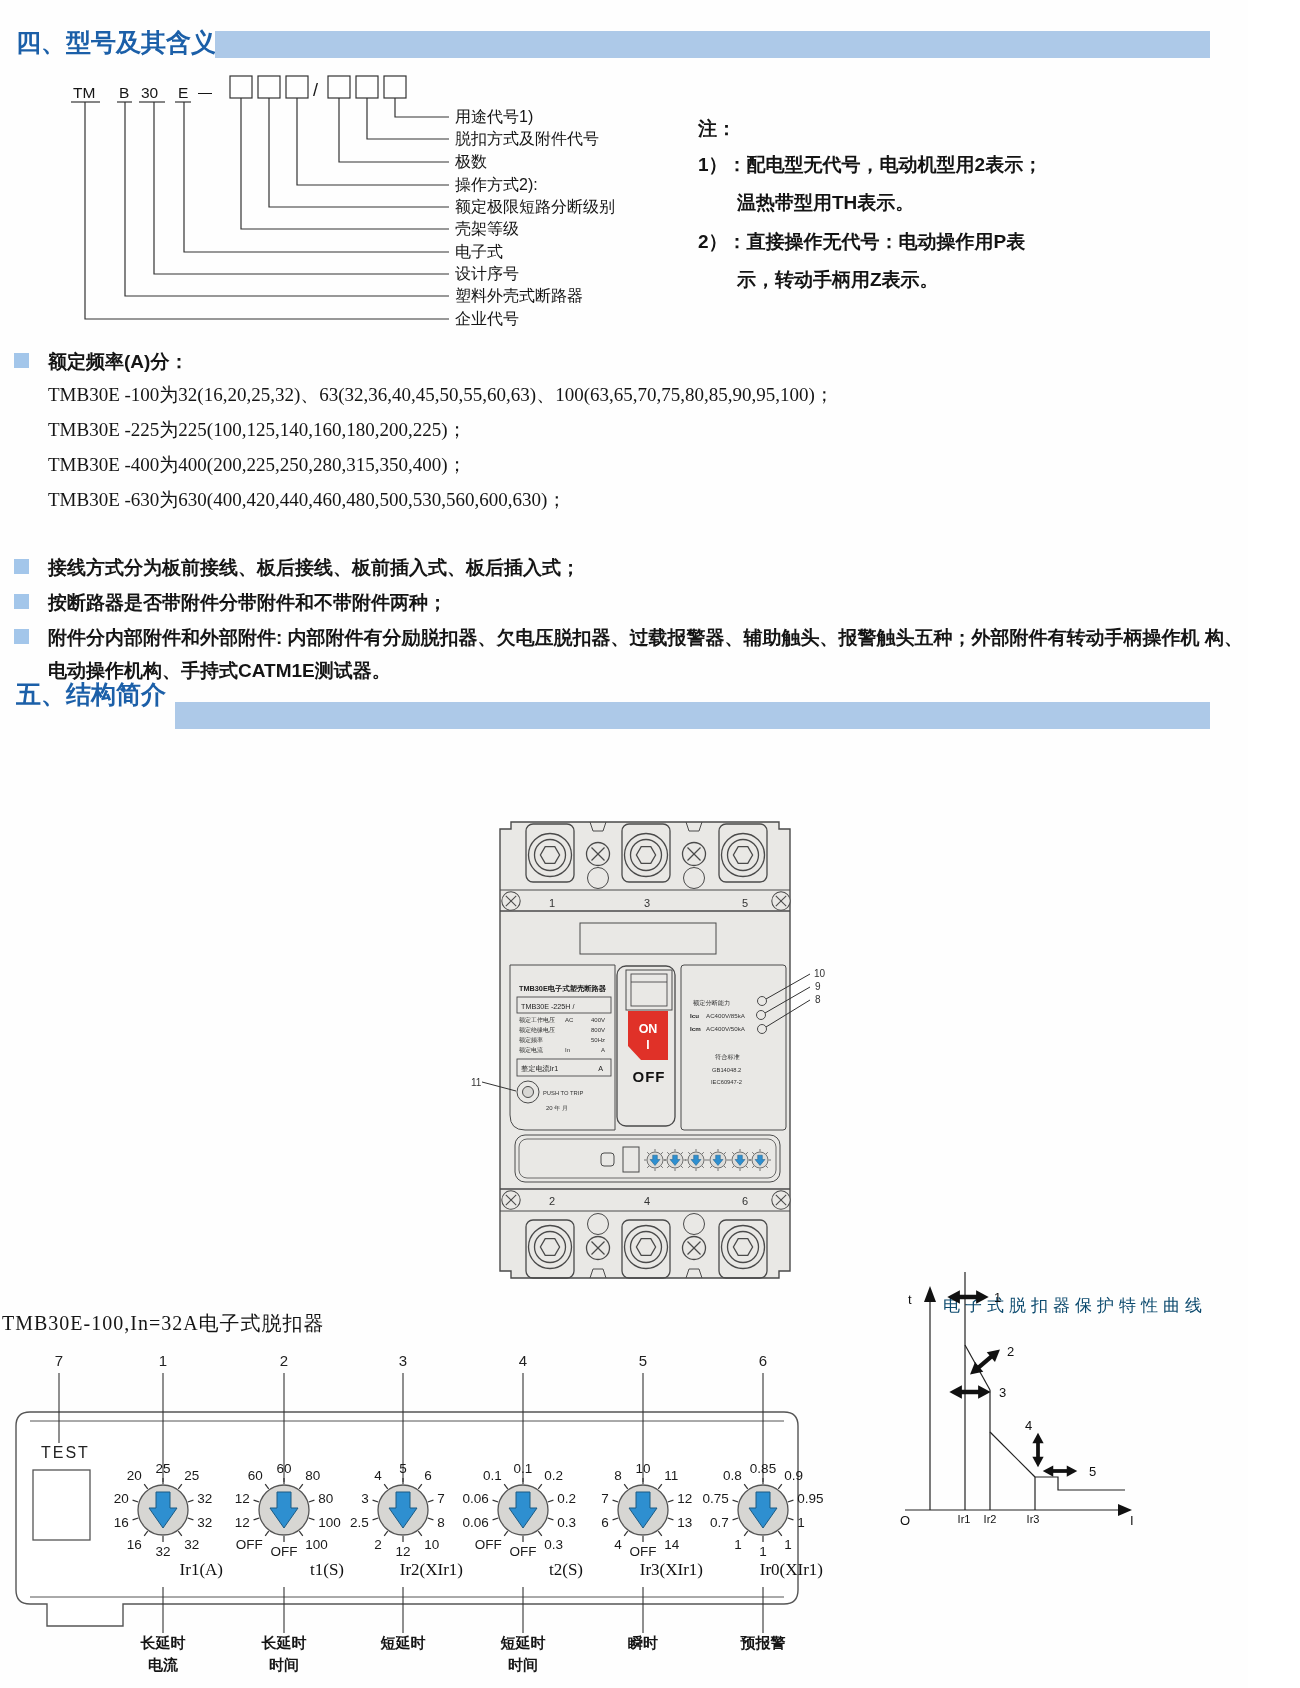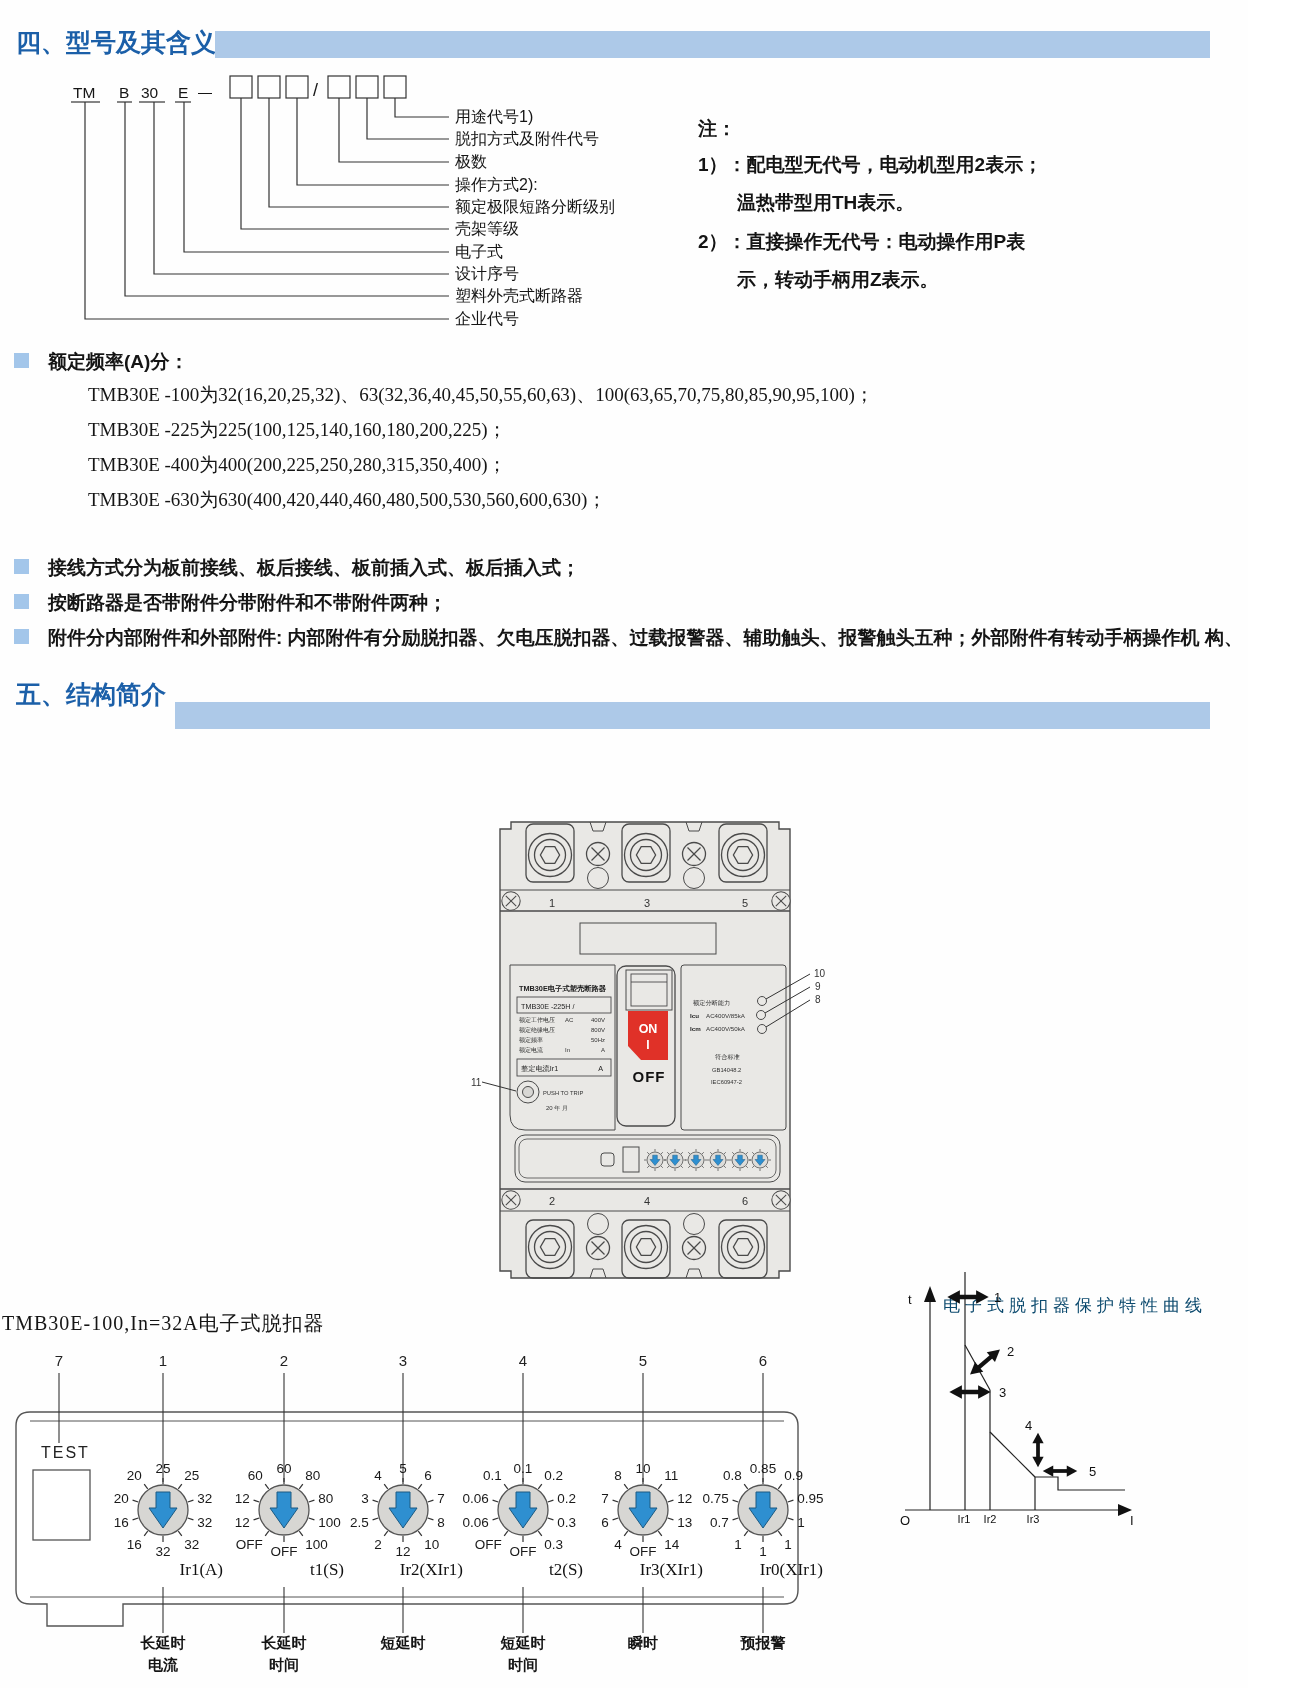--- a/index.html
+++ b/index.html
@@ -4,21 +4,21 @@
 <style>
   html,body{margin:0;padding:0;}
   body{font-family:"Liberation Sans","DejaVu Sans",sans-serif;background:#fff;color:#1a1a1a;}
   #page{position:relative;width:1248px;height:1688px;background:#fefefe;overflow:hidden;}
   .abs{position:absolute;}
   .sec-head{font-size:25px;font-weight:bold;color:#1b5fa8;}
   .sec-bar{background:#adc9e8;height:27px;}
   .note{font-size:19px;font-weight:600;color:#141414;white-space:nowrap;}
   .bullet-sq{width:15px;height:15px;background:#a3c6ea;}
   .btext{font-size:19px;font-weight:600;color:#151515;white-space:nowrap;}
-  .stext{font-family:"Liberation Serif","DejaVu Serif",serif;font-size:19px;color:#151515;white-space:nowrap;margin-left:40px;}
+  .stext{font-family:"Liberation Serif","DejaVu Serif",serif;font-size:19px;color:#151515;white-space:nowrap;}
   .trip-title{font-family:"Liberation Serif","DejaVu Serif",serif;font-size:20px;color:#151515;letter-spacing:1px;white-space:nowrap;}
   .curve-title{font-size:17px;font-weight:400;letter-spacing:5px;color:#0c4a6e;white-space:nowrap;text-align:center;}
   .dial-caption{font-family:"Liberation Serif","DejaVu Serif",serif;font-size:17px;color:#111;text-align:right;width:120px;}
   .dial-func{width:120px;text-align:center;}
   .dial-func div{font-size:15px;font-weight:600;color:#151515;line-height:22px;}
   svg text{font-family:"Liberation Sans","DejaVu Sans",sans-serif;}
   svg .serif{font-family:"Liberation Serif","DejaVu Serif",serif;}
 </style>
 </head>
 <body>
@@ -82,20 +82,21 @@
   <div class="abs stext" style="left:48px;top:382px;">TMB30E -100为32(16,20,25,32)、63(32,36,40,45,50,55,60,63)、100(63,65,70,75,80,85,90,95,100)；</div>
   <div class="abs stext" style="left:48px;top:417px;">TMB30E -225为225(100,125,140,160,180,200,225)；</div>
   <div class="abs stext" style="left:48px;top:452px;">TMB30E -400为400(200,225,250,280,315,350,400)；</div>
   <div class="abs stext" style="left:48px;top:487px;">TMB30E -630为630(400,420,440,460,480,500,530,560,600,630)；</div>
   <div class="abs bullet-sq" style="left:14px;top:559px;"></div>
   <div class="abs btext" style="left:48px;top:555px;">接线方式分为板前接线、板后接线、板前插入式、板后插入式；</div>
   <div class="abs bullet-sq" style="left:14px;top:594px;"></div>
   <div class="abs btext" style="left:48px;top:590px;">按断路器是否带附件分带附件和不带附件两种；</div>
   <div class="abs bullet-sq" style="left:14px;top:629px;"></div>
   <div class="abs btext" style="left:48px;top:625px;">附件分内部附件和外部附件: 内部附件有分励脱扣器、欠电压脱扣器、过载报警器、辅助触头、报警触头五种；外部附件有转动手柄操作机 构、</div>
+  <div class="abs btext" style="left:48px;top:658px;">电动操作机构、手持式CATM1E测试器。</div>
 
   <div class="abs sec-head" style="left:16px;top:678px;">五、结构简介</div>
   <div class="abs sec-bar" style="left:175px;top:702px;width:1035px;"></div>
 
   <svg class="abs" style="left:453px;top:758px;" width="400" height="530" viewBox="0 0 400 530">
     <defs>
       <g id="term" stroke="#4a4a4a" stroke-width="1.3" fill="none">
         <rect x="-24" y="-31" width="48" height="58" rx="7"></rect>
         <circle r="21.5"></circle>
           <circle r="15.5"></circle>

